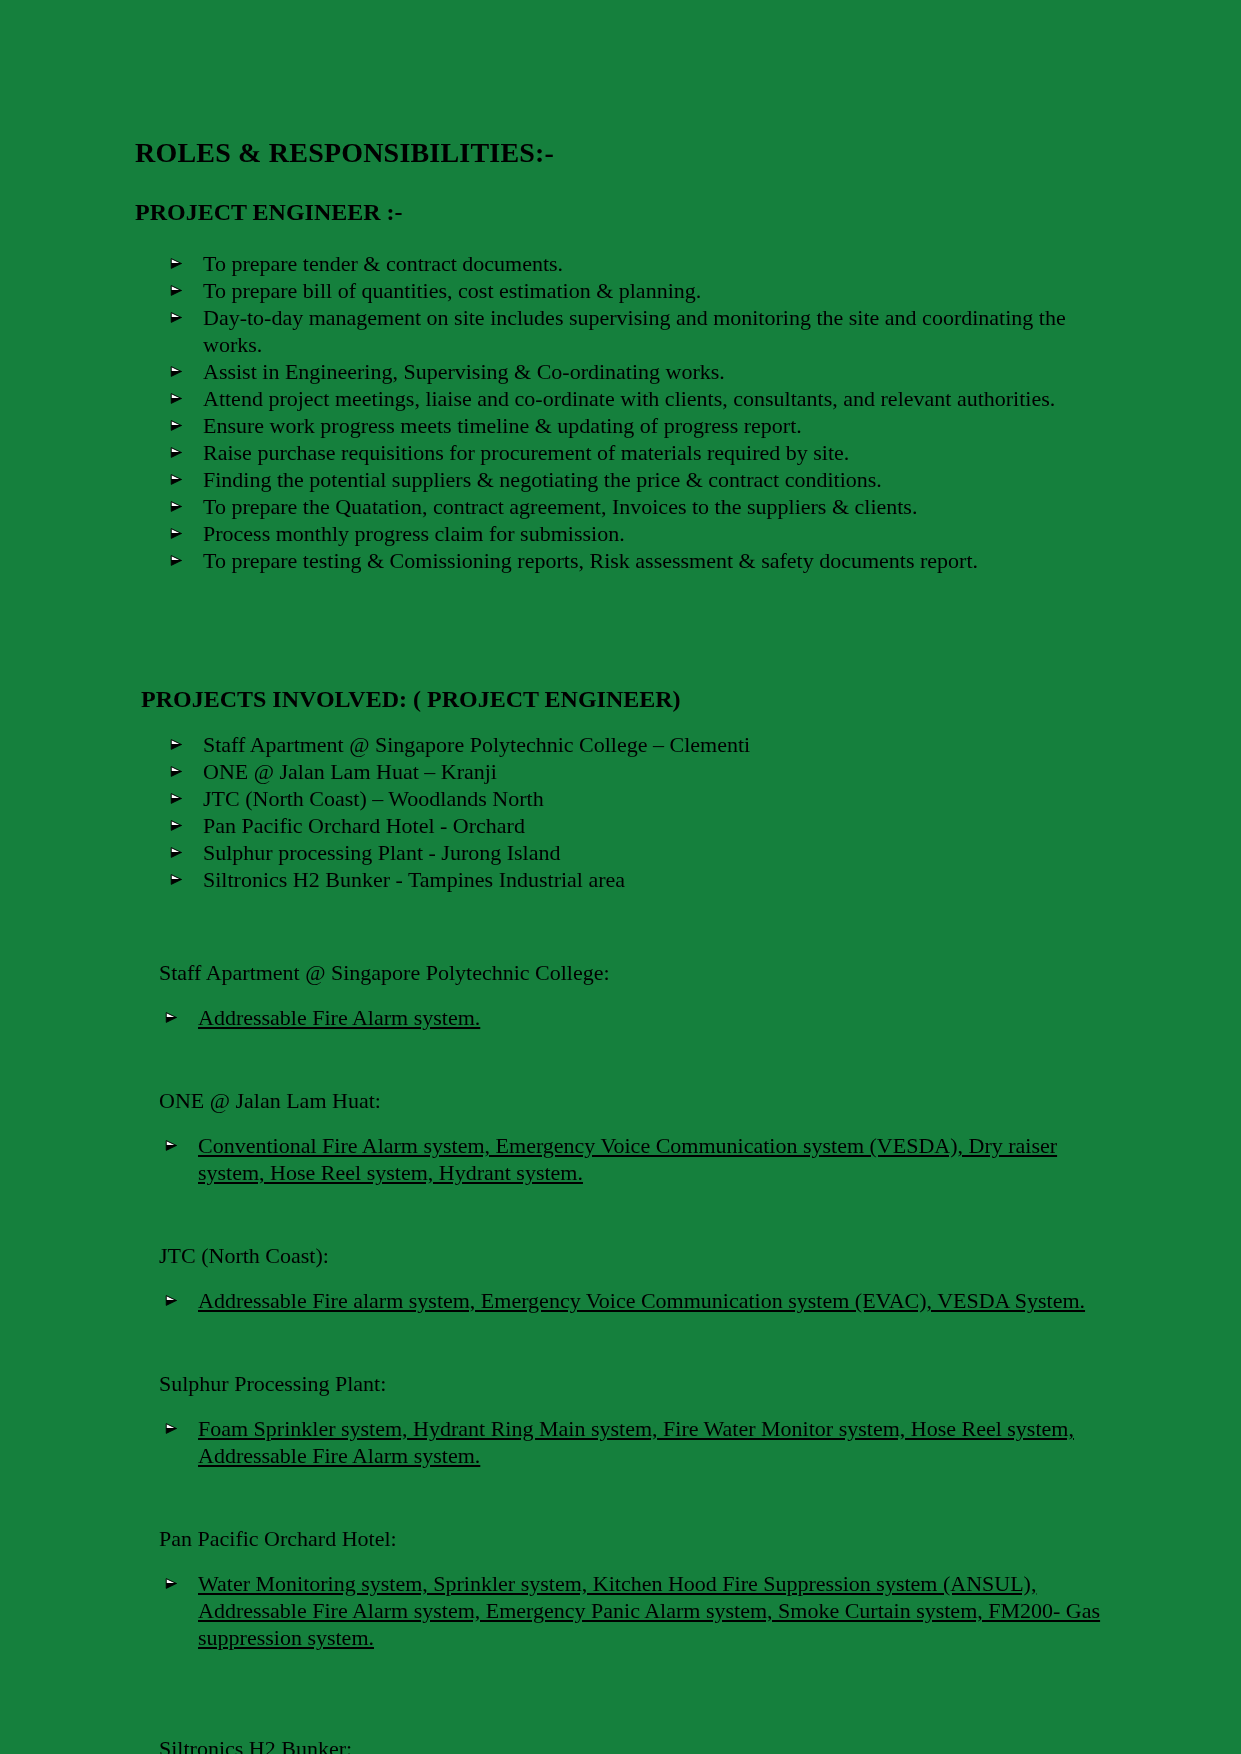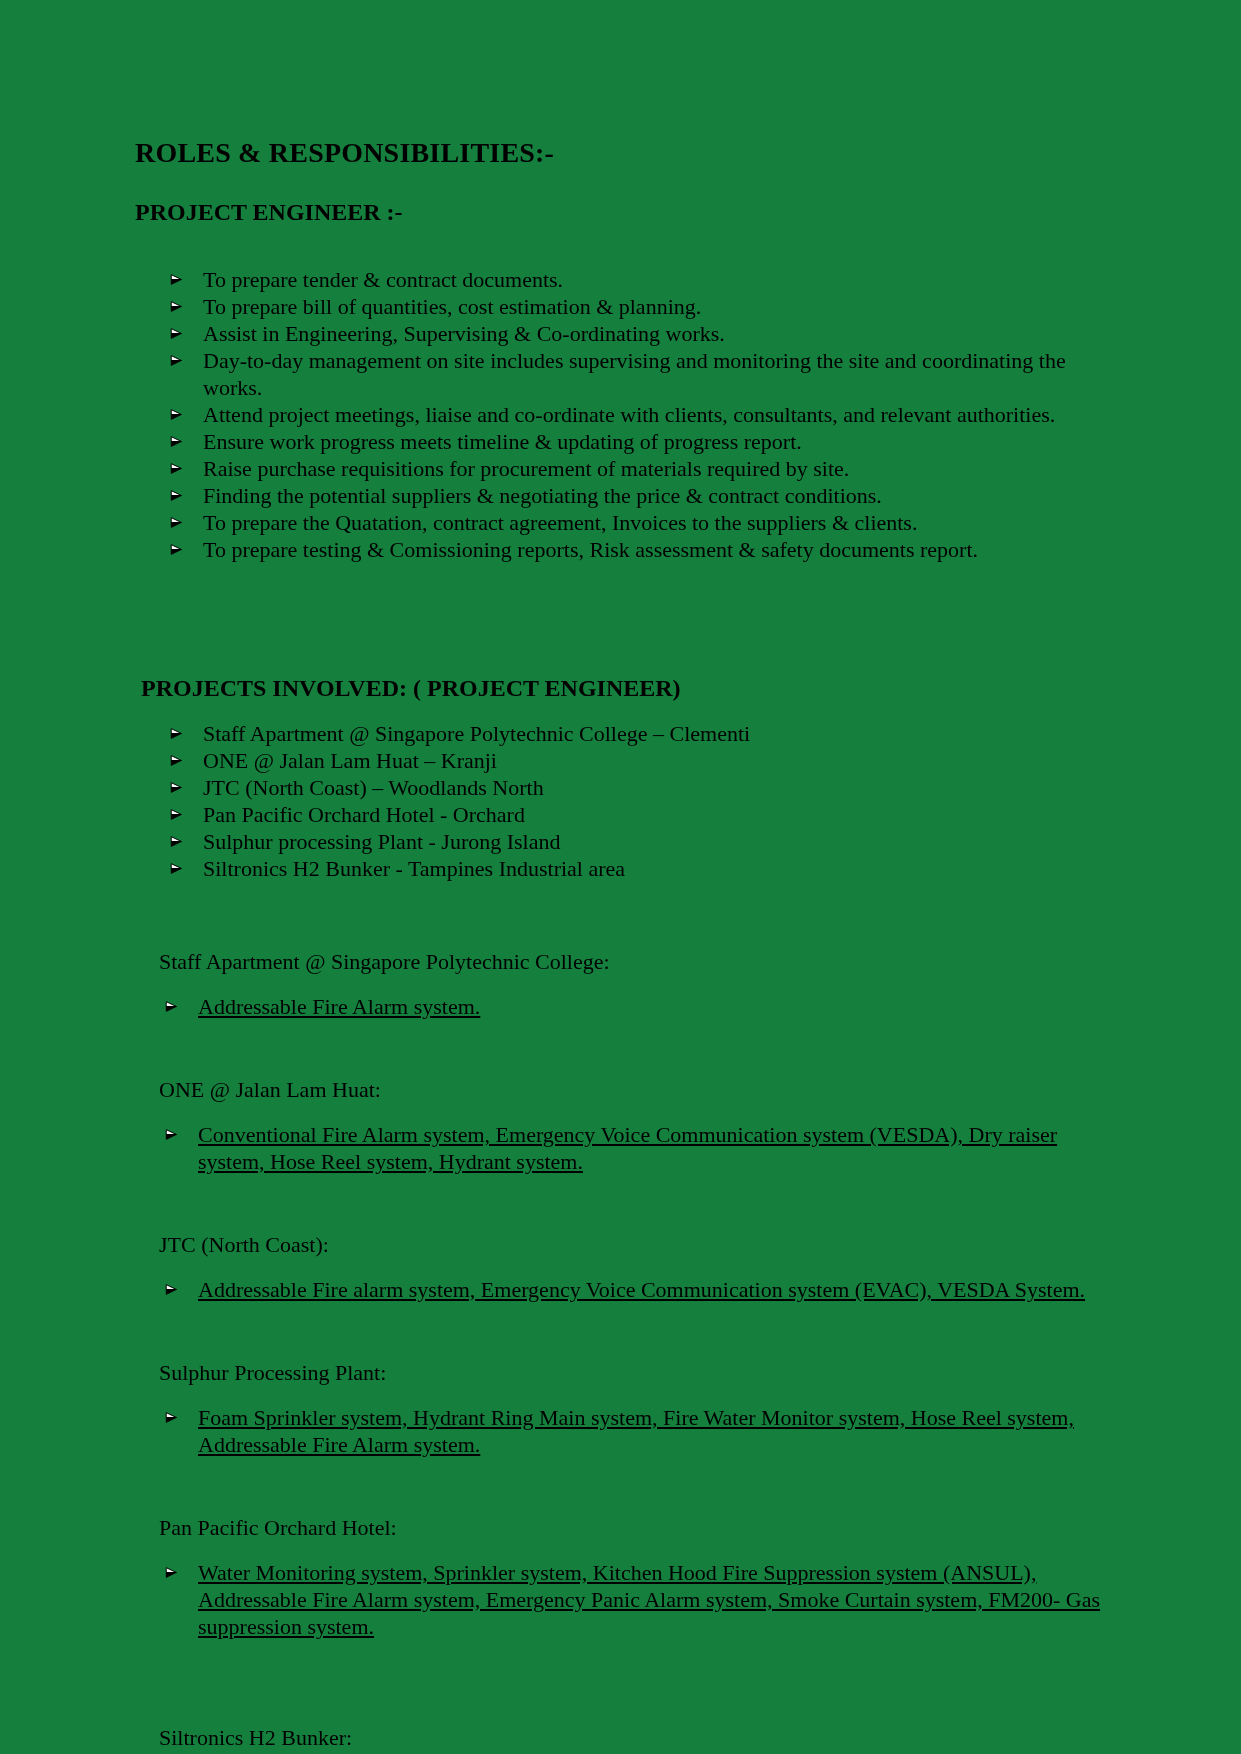--- a/index.html
+++ b/index.html
@@ -17,21 +17,21 @@
   .doc-title {
     font-size: 28px;
     font-weight: bold;
     letter-spacing: 0.2px;
     margin-bottom: 30px;
   }
   .section-heading {
     font-size: 24px;
     font-weight: bold;
   }
-  .pe-heading { margin-bottom: 40px; }
+  .pe-heading { margin-bottom: 24px; }
   .pi-heading { margin-top: 112px; padding-left: 6px; margin-bottom: 18px; }
   ul.arrow-list {
     list-style: none;
     margin: 0;
     padding-left: 35px;
   }
   ul.arrow-list li {
     display: flex;
     font-size: 22px;
     line-height: 27px;
@@ -85,40 +85,40 @@
         <span class="li-text">To prepare bill of quantities, cost estimation &amp; planning.</span>
       </li>
 
       <li>
         <span class="arrow">
           <svg width="13" height="13" viewBox="0 0 16 16" aria-hidden="true">
             <path d="M1.5 2 L14 8 L1.5 8 Z" fill="#ffffff" stroke="#000000" stroke-width="1.2"></path>
             <path d="M1.5 8 L14 8 L1.5 14 Z" fill="#000000" stroke="#000000" stroke-width="1"></path>
           </svg>
         </span>
+        <span class="li-text">Day-to-day management on site includes supervising and monitoring the site and coordinating the works.</span>
+      </li>
+
+      <li>
+        <span class="arrow">
+          <svg width="13" height="13" viewBox="0 0 16 16" aria-hidden="true">
+            <path d="M1.5 2 L14 8 L1.5 8 Z" fill="#ffffff" stroke="#000000" stroke-width="1.2"></path>
+            <path d="M1.5 8 L14 8 L1.5 14 Z" fill="#000000" stroke="#000000" stroke-width="1"></path>
+          </svg>
+        </span>
         <span class="li-text">Assist in Engineering, Supervising &amp; Co-ordinating works.</span>
       </li>
 
       <li>
         <span class="arrow">
           <svg width="13" height="13" viewBox="0 0 16 16" aria-hidden="true">
             <path d="M1.5 2 L14 8 L1.5 8 Z" fill="#ffffff" stroke="#000000" stroke-width="1.2"></path>
             <path d="M1.5 8 L14 8 L1.5 14 Z" fill="#000000" stroke="#000000" stroke-width="1"></path>
           </svg>
         </span>
-        <span class="li-text">Day-to-day management on site includes supervising and monitoring the site and coordinating the works.</span>
-      </li>
-
-      <li>
-        <span class="arrow">
-          <svg width="13" height="13" viewBox="0 0 16 16" aria-hidden="true">
-            <path d="M1.5 2 L14 8 L1.5 8 Z" fill="#ffffff" stroke="#000000" stroke-width="1.2"></path>
-            <path d="M1.5 8 L14 8 L1.5 14 Z" fill="#000000" stroke="#000000" stroke-width="1"></path>
-          </svg>
-        </span>
         <span class="li-text">Attend project meetings, liaise and co-ordinate with clients, consultants, and relevant authorities.</span>
       </li>
 
       <li>
         <span class="arrow">
           <svg width="13" height="13" viewBox="0 0 16 16" aria-hidden="true">
             <path d="M1.5 2 L14 8 L1.5 8 Z" fill="#ffffff" stroke="#000000" stroke-width="1.2"></path>
             <path d="M1.5 8 L14 8 L1.5 14 Z" fill="#000000" stroke="#000000" stroke-width="1"></path>
           </svg>
         </span>
@@ -148,20 +148,29 @@
       <li>
         <span class="arrow">
           <svg width="13" height="13" viewBox="0 0 16 16" aria-hidden="true">
             <path d="M1.5 2 L14 8 L1.5 8 Z" fill="#ffffff" stroke="#000000" stroke-width="1.2"></path>
             <path d="M1.5 8 L14 8 L1.5 14 Z" fill="#000000" stroke="#000000" stroke-width="1"></path>
           </svg>
         </span>
         <span class="li-text">To prepare the Quatation, contract agreement, Invoices to the suppliers &amp; clients.</span>
       </li>
 
+      <li>
+        <span class="arrow">
+          <svg width="13" height="13" viewBox="0 0 16 16" aria-hidden="true">
+            <path d="M1.5 2 L14 8 L1.5 8 Z" fill="#ffffff" stroke="#000000" stroke-width="1.2"></path>
+            <path d="M1.5 8 L14 8 L1.5 14 Z" fill="#000000" stroke="#000000" stroke-width="1"></path>
+          </svg>
+        </span>
+        <span class="li-text">Process monthly progress claim for submission.</span>
+      </li>
 
       <li>
         <span class="arrow">
           <svg width="13" height="13" viewBox="0 0 16 16" aria-hidden="true">
             <path d="M1.5 2 L14 8 L1.5 8 Z" fill="#ffffff" stroke="#000000" stroke-width="1.2"></path>
             <path d="M1.5 8 L14 8 L1.5 14 Z" fill="#000000" stroke="#000000" stroke-width="1"></path>
           </svg>
         </span>
         <span class="li-text">To prepare testing &amp; Comissioning reports, Risk assessment &amp; safety documents report.</span>
       </li>

